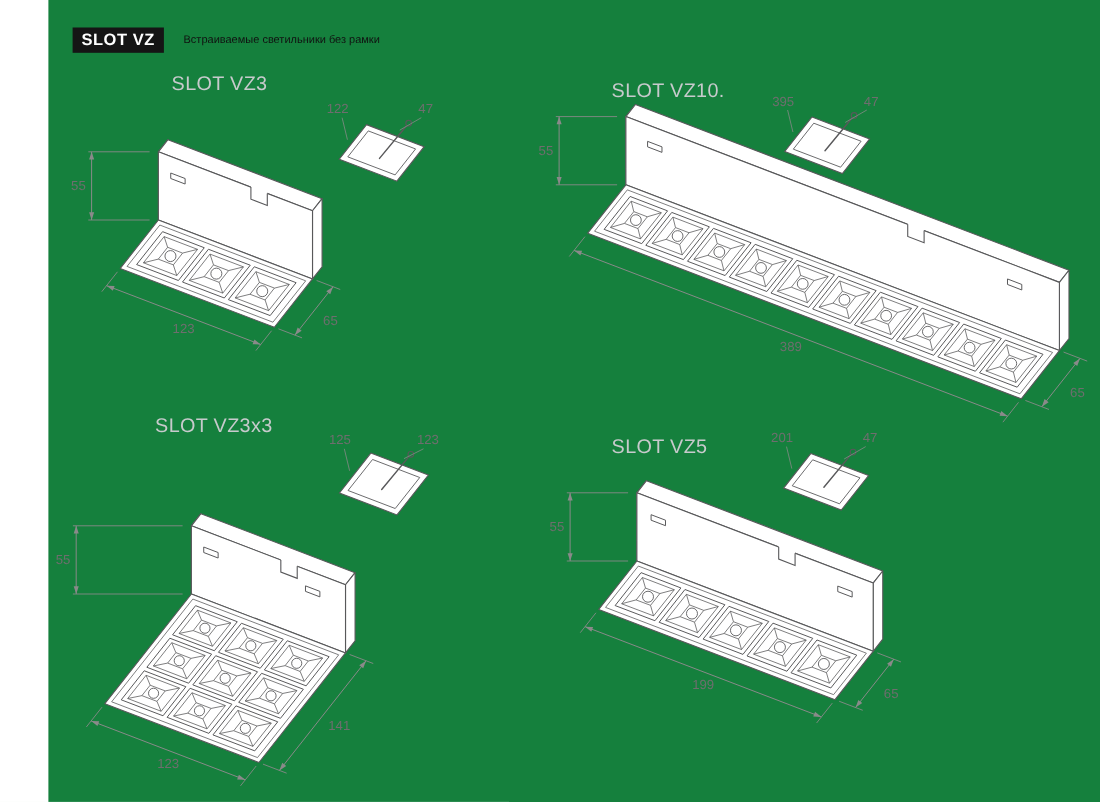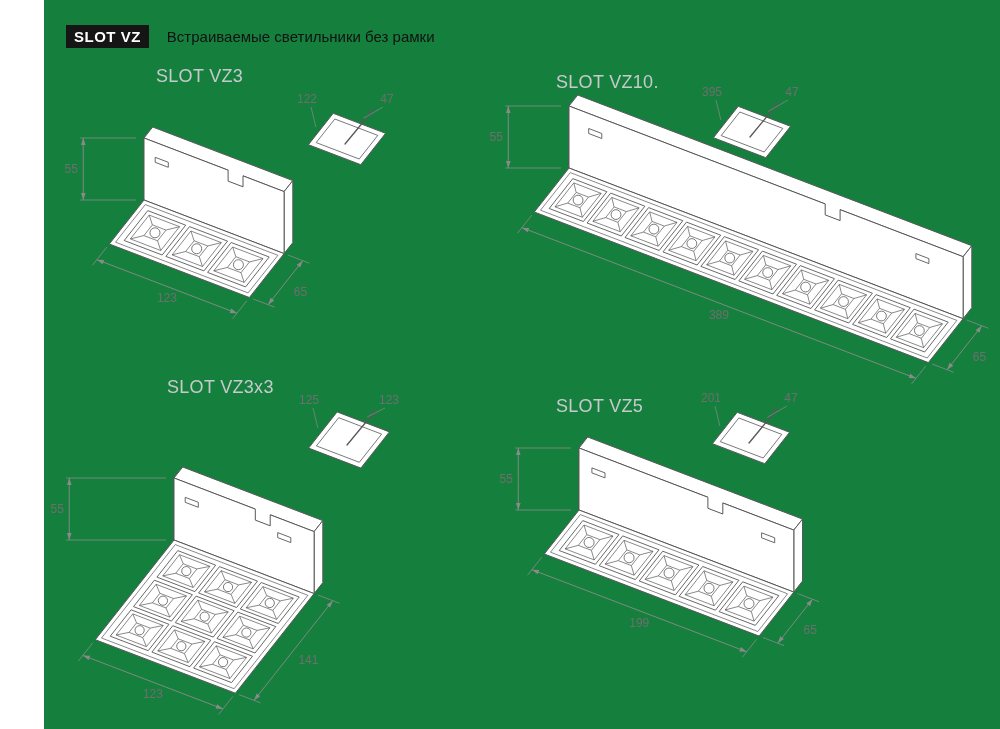--- a/index.html
+++ b/index.html
@@ -1,25 +1,25 @@
 <!DOCTYPE html>
 <html><head>
 <meta charset="utf-8">
 <style>
   html,body{margin:0;padding:0;background:#fff;}
   .page{position:relative;width:1000px;height:729px;background:#15803d;overflow:hidden;
         font-family:"Liberation Sans",sans-serif;margin-left:44px;}
   .hdr{position:absolute;left:22px;top:25px;display:flex;align-items:center;}
   .badge{display:inline-block;background:#151515;color:#fff;font-weight:700;
          font-size:15px;padding:3px 8px;letter-spacing:0.5px;}
-  .ptitle{margin-left:18px;font-size:15px;color:#111;}
+  .ptitle{margin-left:18px;font-size:10px;color:#111;}
   .pname{position:absolute;font-size:18px;color:#c7cacc;font-weight:500;letter-spacing:0.3px;}
   #t0{left:112px;top:66px}
   #t1{left:512px;top:72px}
-  #t2{left:123px;top:377px}
+  #t2{left:97px;top:377px}
   #t3{left:512px;top:396px}
   svg{position:absolute;overflow:visible;}
   #s0{left:0;top:60px}
   #s1{left:440px;top:60px}
   #s2{left:0;top:390px}
   #s3{left:440px;top:390px}
   svg text{font-size:12px;font-family:"Liberation Sans",sans-serif;}
 </style>
 </head>
 <body>

